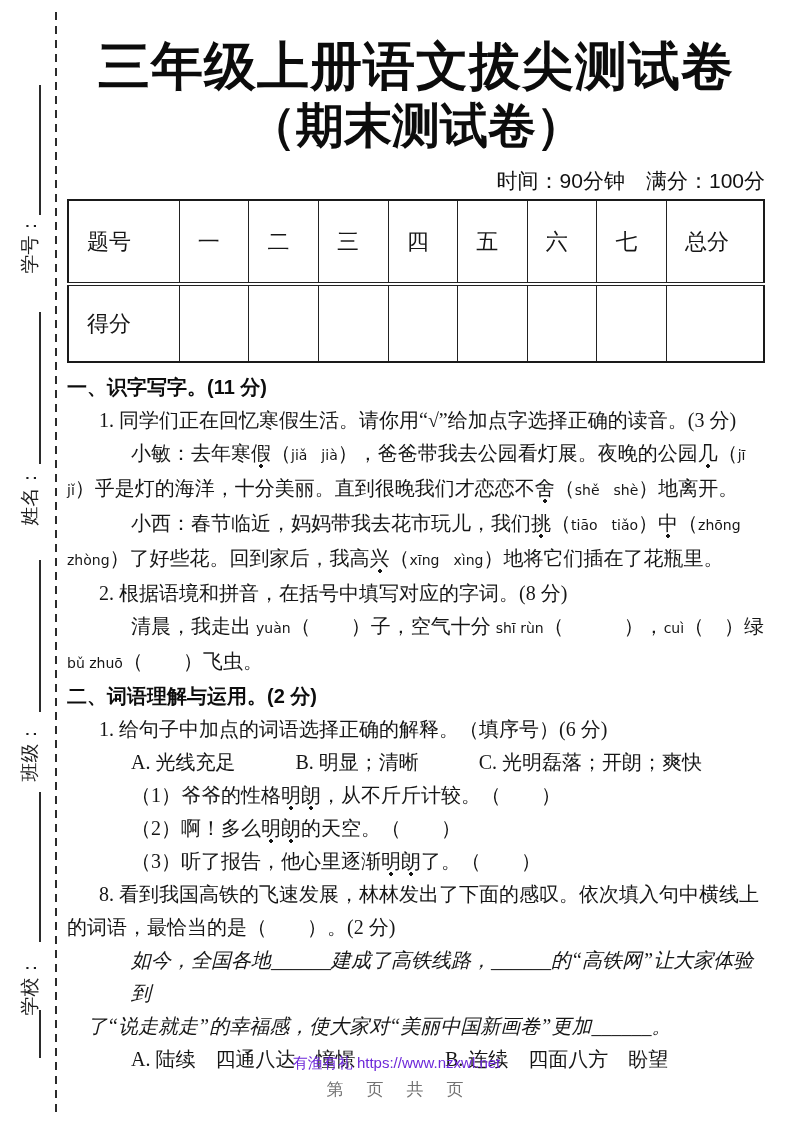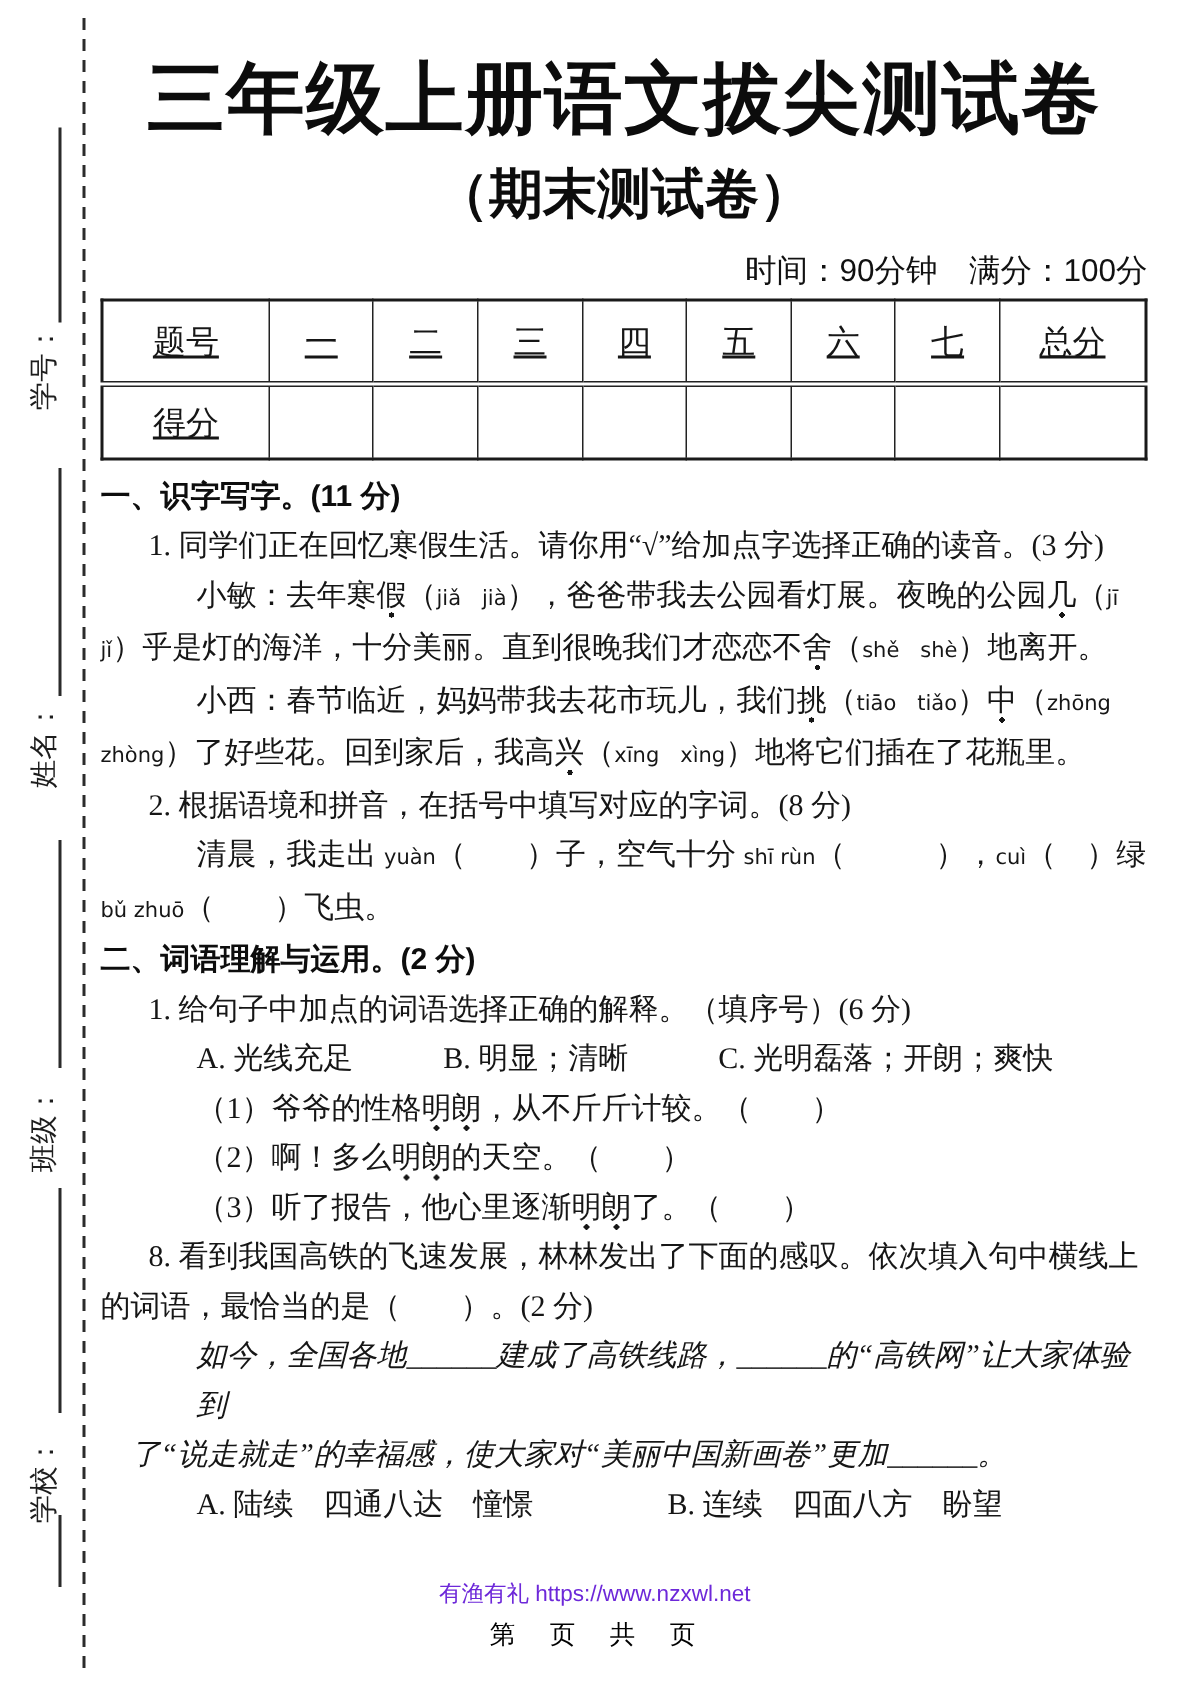--- a/index.html
+++ b/index.html
@@ -28,34 +28,34 @@
   }
 
   
   .content{position:absolute;left:67px;top:0;width:698px;}
   h1.title{
     margin:34px 0 0;text-align:center;font-size:52px;line-height:64px;
     font-weight:bold;letter-spacing:1px;
     font-family:"Liberation Sans","DejaVu Sans",sans-serif;color:#0c0c0c;
   }
   h2.subtitle{
-    margin:4px 0 0;text-align:center;font-size:36px;line-height:54px;
-    font-weight:bold;font-family:Liberation Sans, sans-serif;color:#0c0c0c;
+    margin:4px 0 0;text-align:center;font-size:48px;line-height:54px;
+    font-weight:bold;font-family:Liberation Mono, monospace;color:#0c0c0c;
   }
   .meta{
     margin-top:12px;text-align:right;font-size:21px;line-height:26px;
     font-family:"Liberation Sans","DejaVu Sans",sans-serif;color:#111;
   }
   table.score{
     width:100%;margin-top:5px;border-collapse:collapse;table-layout:fixed;
     font-size:22px;
   }
   table.score col.c-lab{width:16%;} table.score col.c-num{width:10%;} table.score col.c-tot{width:14%;}
   table.score td{
-    border:1.6px solid #222;text-align:center;vertical-align:middle;height:45px;padding:4px;text-decoration:underline;
+    border:1.6px solid #222;vertical-align:middle;height:45px;padding:18px;
   }
   table.score tr.head td{border-bottom:4px double #222;}
   table.score tr.score-row td{height:39px;}
   table.score{border:2.5px solid #1a1a1a;}
 
   
   .bodytext{margin-top:8px;}
   .line{
     font-size:20px;line-height:33px;white-space:pre-wrap;color:#161616;
   }
@@ -74,21 +74,21 @@
   .opt2 .col1{display:inline-block;width:314px;}
 
   
   .footer{position:absolute;left:0;right:0;top:1050px;text-align:center;}
   .brand{
     font-size:15px;line-height:26px;color:#6d28d9;
     font-family:"Liberation Sans","DejaVu Sans",sans-serif;
     text-align:center;
   }
   .pagenums{
-    margin-top:2px;font-size:17px;line-height:24px;color:#000000;letter-spacing:3px;
+    margin-top:2px;font-size:17px;line-height:24px;color:#737373;letter-spacing:3px;
     font-family:Liberation Serif, serif;
   }
 </style>
 </head>
 <body>
 
 <div class="paper">
 
   <div class="rail-dash"></div>
   <div class="rail-line rl1"></div>

